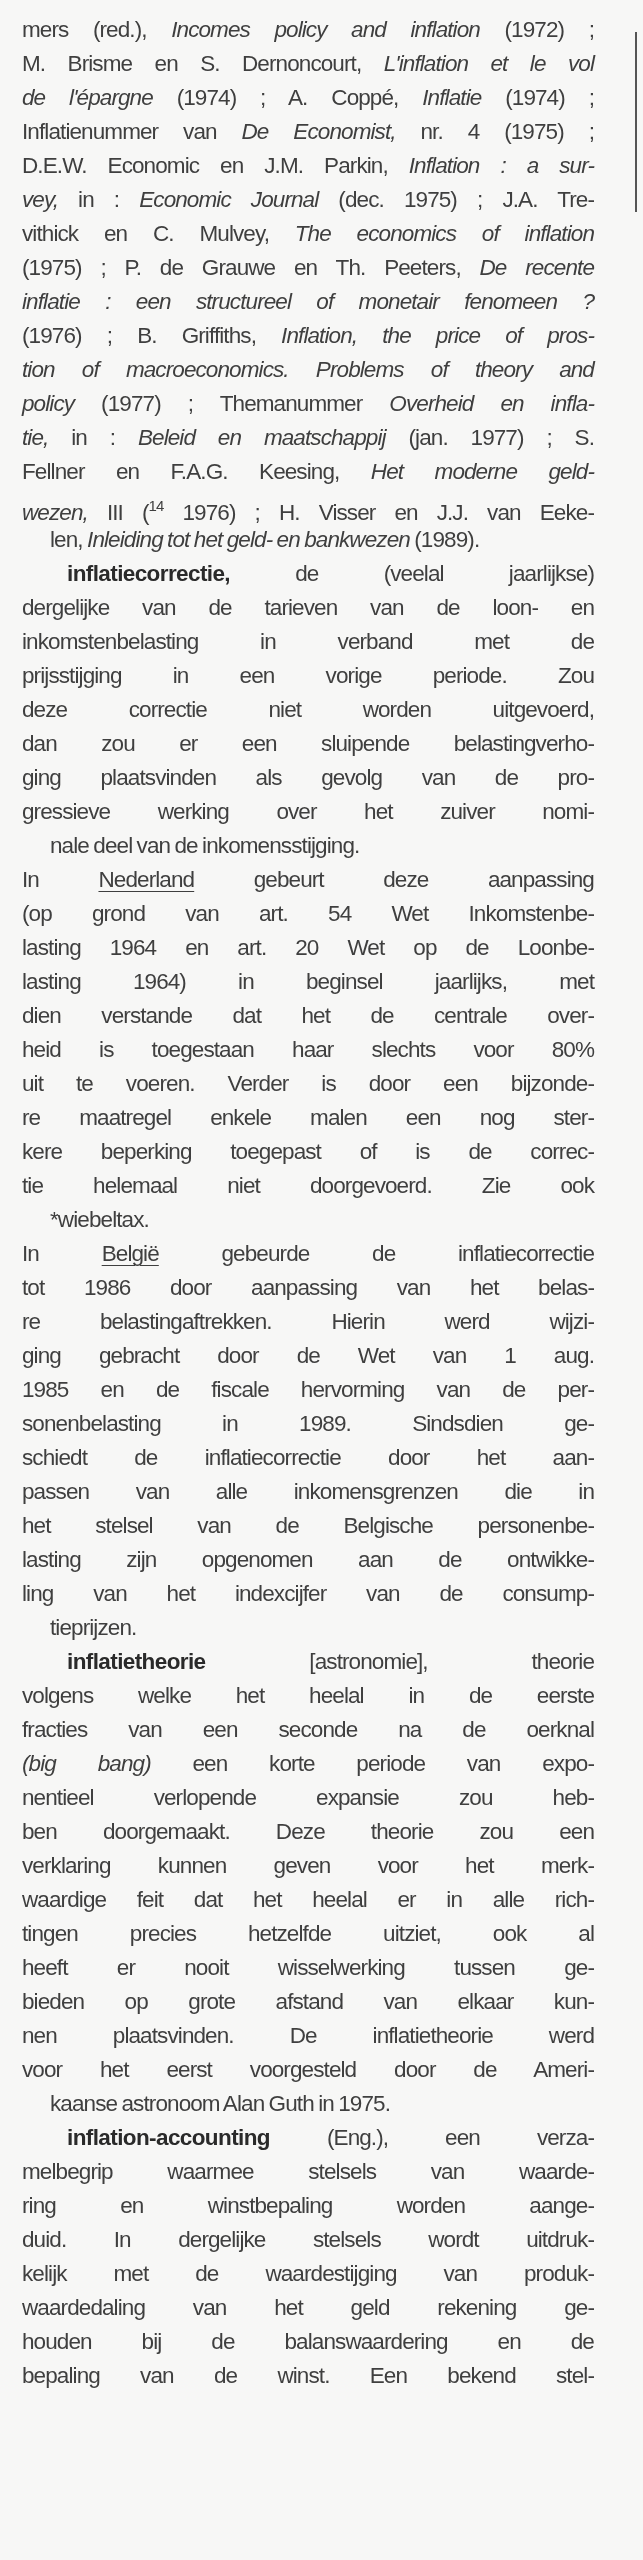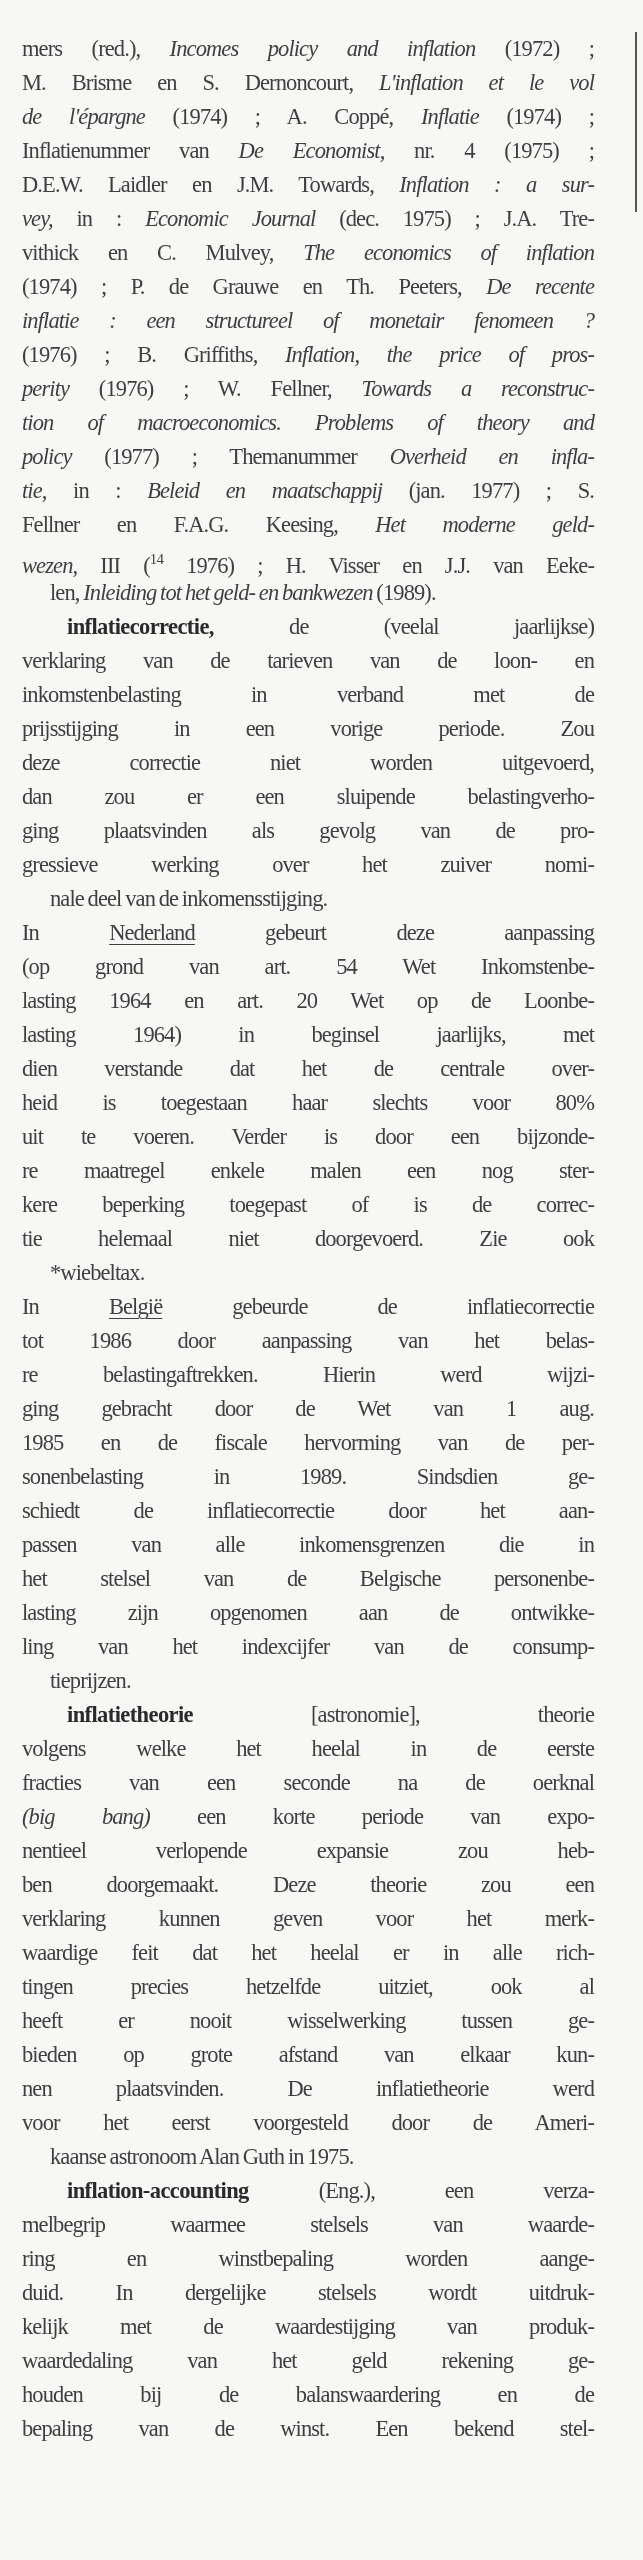--- a/index.html
+++ b/index.html
@@ -2,22 +2,22 @@
 <html><head>
 <meta charset="utf-8">
 <style>
   html, body { margin: 0; padding: 0; }
   body {
     width: 643px; height: 2560px; overflow: hidden;
     background: #f7f7f6;
     position: relative;
   }
   .page {
-    position: absolute; left: 22px; top: 32px; width: 572px;
-    font-family: Liberation Serif, serif;
+    position: absolute; left: 22px; top: 13px; width: 572px;
+    font-family: Liberation Sans, sans-serif;
     font-size: 22.5px;
     color: #3f3f3f;
   }
   .line {
     height: 34px; line-height: 34px;
     white-space: nowrap;
     text-align: justify; text-align-last: justify;
     letter-spacing: -0.9px;
     word-spacing: -1px;
     overflow: visible;
@@ -35,35 +35,34 @@
 </style>
 </head>
 <body>
 
 <div class="rule"></div>
 <div class="page" id="page">
     <div class="line"><span>mers (red.), </span><span class="i">Incomes policy and inflation</span><span> (1972) ;</span></div>
     <div class="line"><span>M. Brisme en S. Dernoncourt, </span><span class="i">L'inflation et le vol</span></div>
     <div class="line"><span class="i">de l'épargne</span><span> (1974) ; A. Coppé, </span><span class="i">Inflatie</span><span> (1974) ;</span></div>
     <div class="line"><span>Inflatienummer van </span><span class="i">De Economist,</span><span> nr. 4 (1975) ;</span></div>
-    <div class="line"><span>D.E.W. Laidler en J.M. Towards, </span><span class="i">Inflation : a sur-</span></div>
+    <div class="line"><span>D.E.W. Economic en J.M. Parkin, </span><span class="i">Inflation : a sur-</span></div>
     <div class="line"><span class="i">vey,</span><span> in : </span><span class="i">Economic Journal</span><span> (dec. 1975) ; J.A. Tre-</span></div>
     <div class="line"><span>vithick en C. Mulvey, </span><span class="i">The economics of inflation</span></div>
-    <div class="line"><span>(1974) ; P. de Grauwe en Th. Peeters, </span><span class="i">De recente</span></div>
+    <div class="line"><span>(1975) ; P. de Grauwe en Th. Peeters, </span><span class="i">De recente</span></div>
     <div class="line"><span class="i">inflatie : een structureel of monetair fenomeen ?</span></div>
     <div class="line"><span>(1976) ; B. Griffiths, </span><span class="i">Inflation, the price of pros-</span></div>
-    <div class="line"><span class="i">perity</span><span> (1976) ; W. Fellner, </span><span class="i">Towards a reconstruc-</span></div>
     <div class="line"><span class="i">tion of macroeconomics. Problems of theory and</span></div>
     <div class="line"><span class="i">policy</span><span> (1977) ; Themanummer </span><span class="i">Overheid en infla-</span></div>
     <div class="line"><span class="i">tie,</span><span> in : </span><span class="i">Beleid en maatschappij</span><span> (jan. 1977) ; S.</span></div>
     <div class="line"><span>Fellner en F.A.G. Keesing, </span><span class="i">Het moderne geld-</span></div>
     <div class="line"><span class="i">wezen,</span><span> III (</span><span class="sup">14</span><span> 1976) ; H. Visser en J.J. van Eeke-</span></div>
     <div class="line last"><span>len, </span><span class="i">Inleiding tot het geld- en bankwezen</span><span> (1989).</span></div>
     <div class="line"><span class="b">inflatiecorrectie,</span><span> de (veelal jaarlijkse)</span></div>
-    <div class="line"><span>verklaring van de tarieven van de loon- en</span></div>
+    <div class="line"><span>dergelijke van de tarieven van de loon- en</span></div>
     <div class="line"><span>inkomstenbelasting in verband met de</span></div>
     <div class="line"><span>prijsstijging in een vorige periode. Zou</span></div>
     <div class="line"><span>deze correctie niet worden uitgevoerd,</span></div>
     <div class="line"><span>dan zou er een sluipende belastingverho-</span></div>
     <div class="line"><span>ging plaatsvinden als gevolg van de pro-</span></div>
     <div class="line"><span>gressieve werking over het zuiver nomi-</span></div>
     <div class="line last"><span>nale deel van de inkomensstijging.</span></div>
     <div class="line"><span>In </span><span class="u">Nederland</span><span> gebeurt deze aanpassing</span></div>
     <div class="line"><span>(op grond van art. 54 Wet Inkomstenbe-</span></div>
     <div class="line"><span>lasting 1964 en art. 20 Wet op de Loonbe-</span></div>

